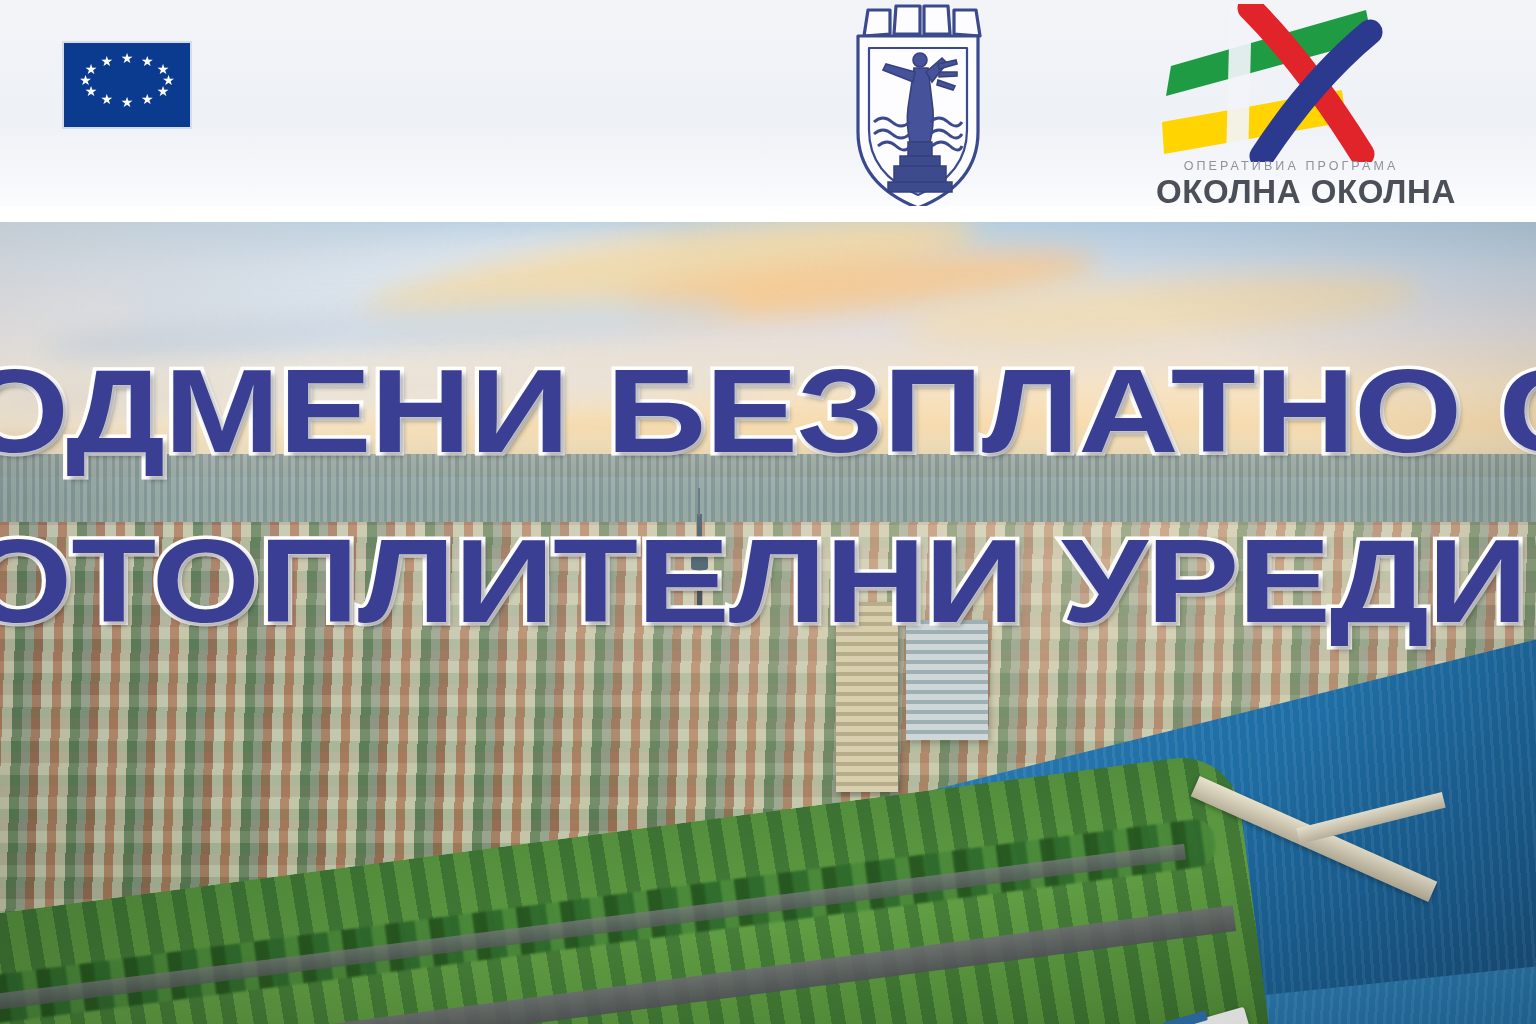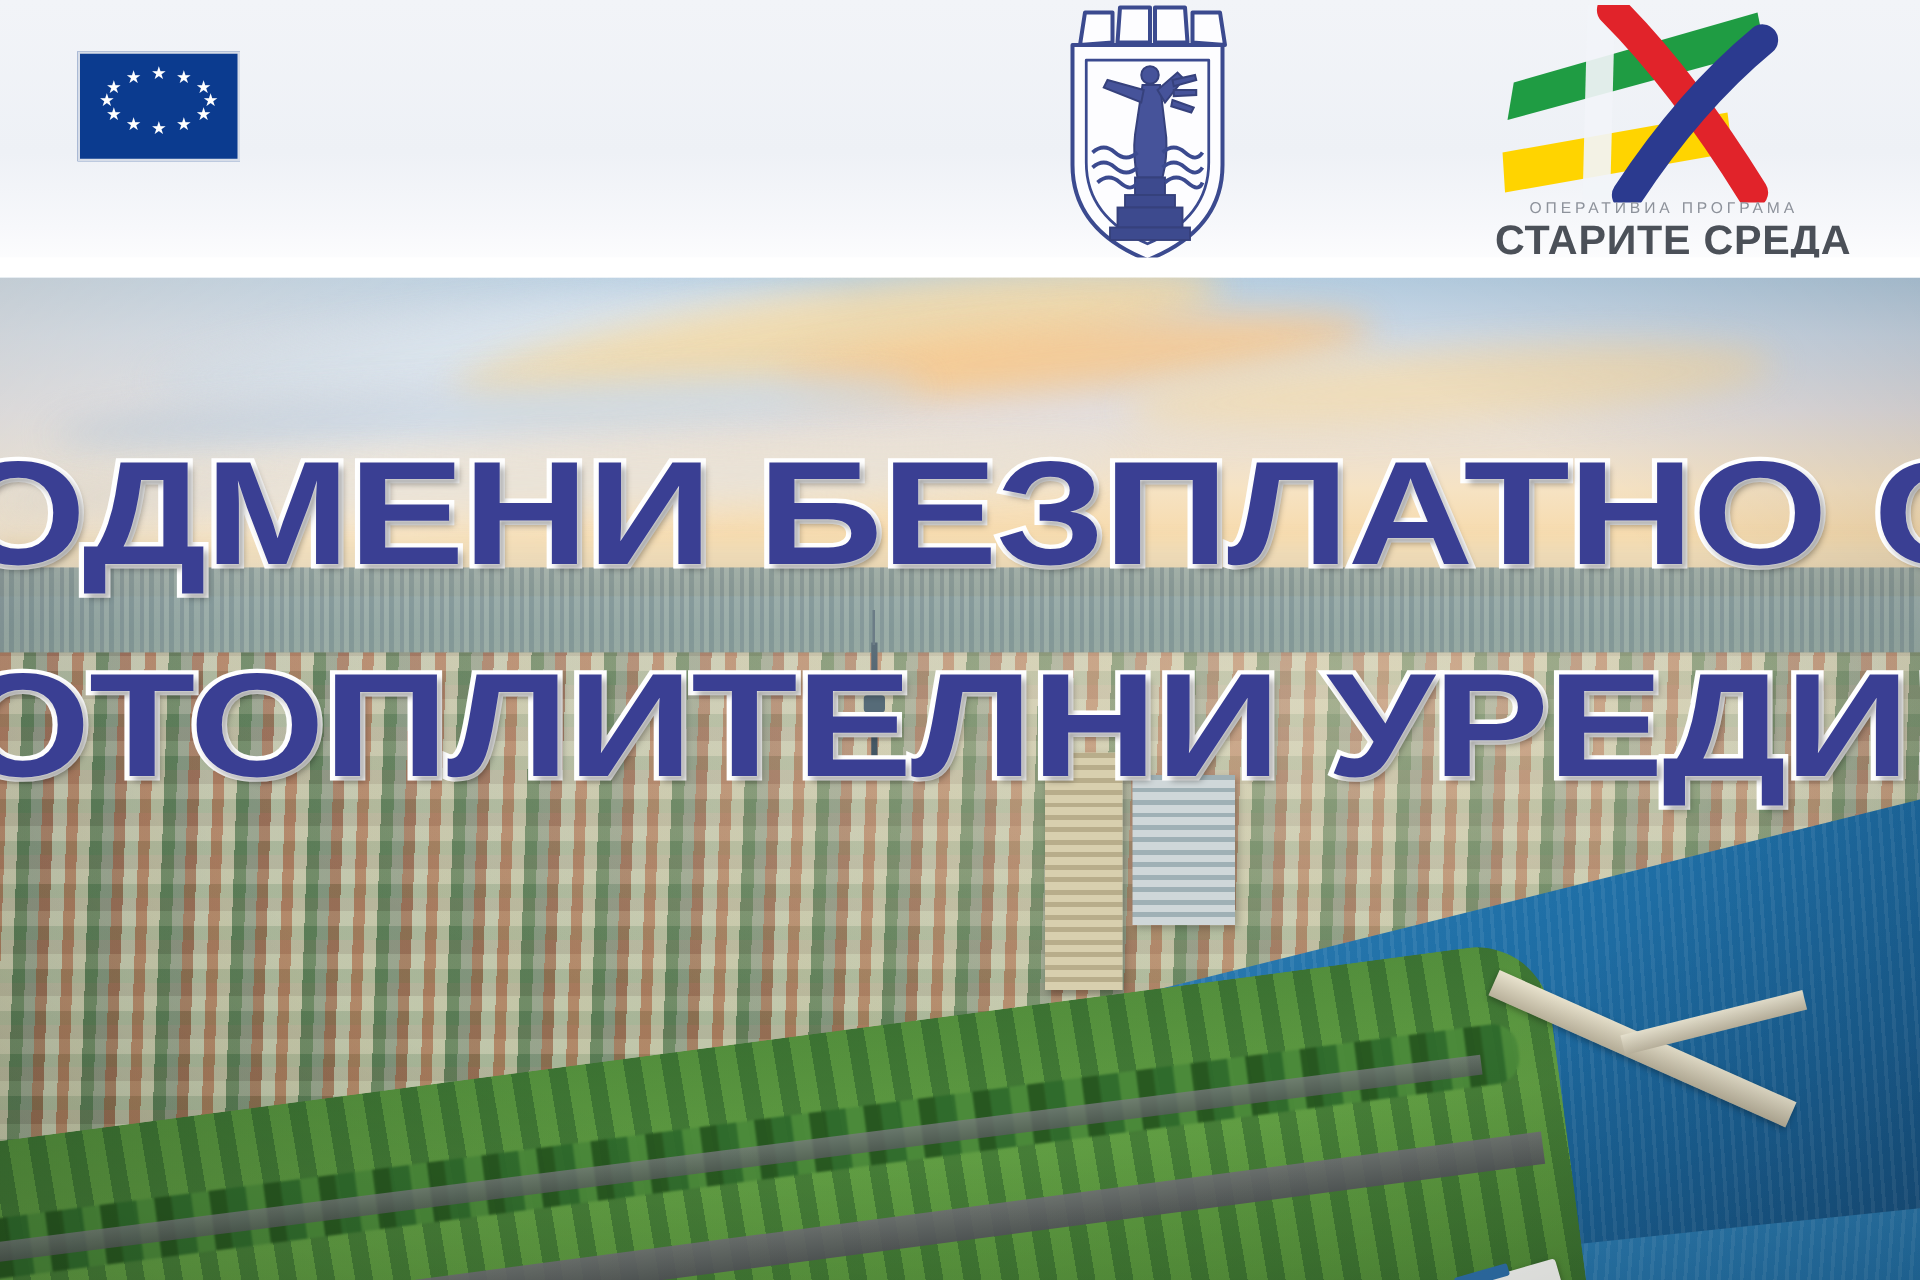--- a/index.html
+++ b/index.html
@@ -31,21 +31,21 @@
   }
   .eu-text {
     color:#13439e; font-weight:bold; font-size:35px; line-height:42px;
     letter-spacing:-0.3px; white-space:nowrap;
   }
 
   
   .coa { position:absolute; left:838px; top:2px; width:160px; height:212px; }
 
   
-  .op-logo { position:absolute; left:1196px; top:4px; width:270px; height:210px; }
+  .op-logo { position:absolute; left:1156px; top:4px; width:270px; height:210px; }
   .op-mark { position:absolute; left:0; top:0; width:270px; height:158px; }
   .op-caption { position:absolute; left:0; top:155px; width:270px; text-align:center; }
   .op-sub {
     color:#8d929b; font-size:12.5px; letter-spacing:3.1px; font-weight:normal;
     white-space:nowrap;
   }
   .op-title {
     color:#4b5058; font-size:33px; font-weight:bold; letter-spacing:0.6px;
     line-height:36px; margin-top:1px; white-space:nowrap;
   }
@@ -293,21 +293,21 @@
 
           <path d="M74 0 L96 0 L92 158 L70 158 Z" fill="#f2f4f8" opacity="0.92"></path>
 
           <path d="M94 4 Q150 60 206 150" stroke="#e1232a" stroke-width="25" fill="none" stroke-linecap="round"></path>
 
           <path d="M214 28 Q156 76 106 152" stroke="#2b3a8f" stroke-width="25" fill="none" stroke-linecap="round"></path>
         </svg>
       </div>
       <div class="op-caption">
         <div class="op-sub">ОПЕРАТИВИА ПРОГРАМА</div>
-        <div class="op-title">СТАРИТЕ СРЕДА</div>
+        <div class="op-title">ОКОЛНА ОКОЛНА</div>
       </div>
     </div>
   </div>
 
   <div class="photo">
     <div class="sky"></div>
     <div class="cloud c1"></div>
     <div class="cloud c2"></div>
     <div class="cloud c3"></div>
     <div class="cloud c4"></div>

